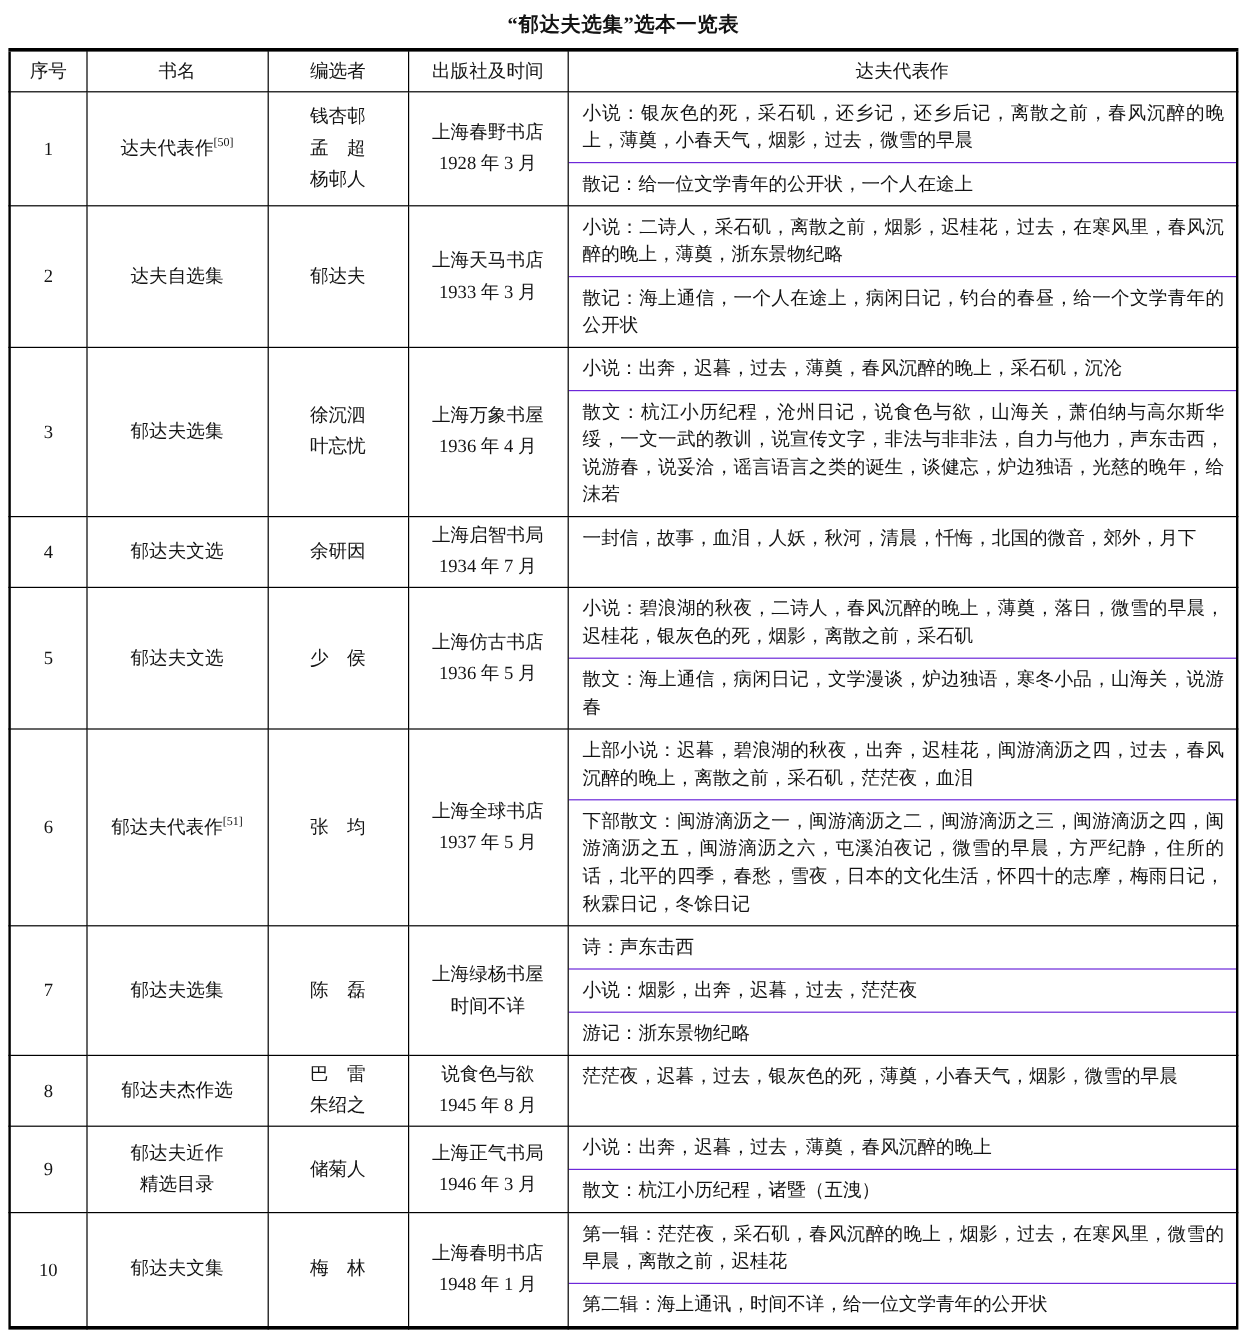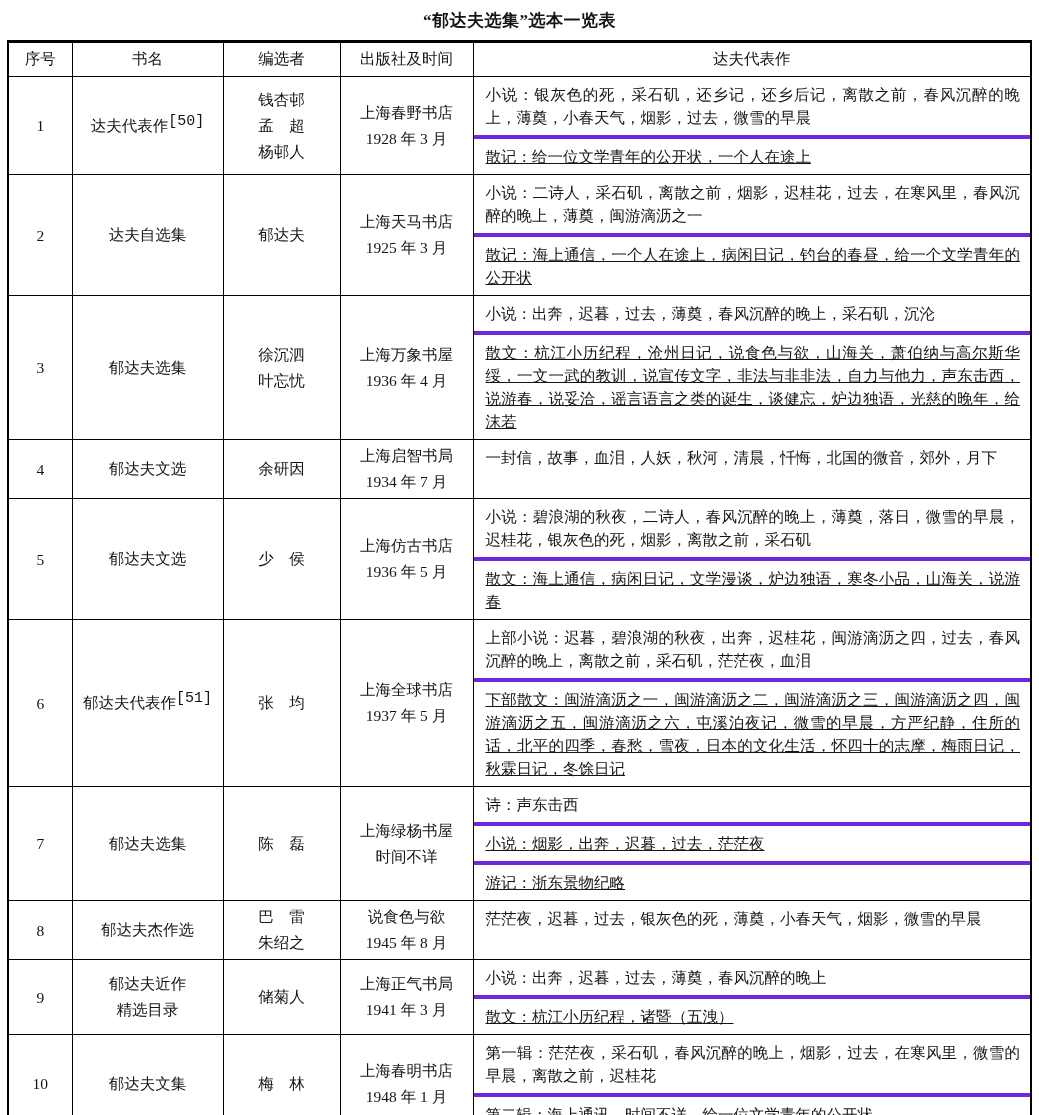--- a/index.html
+++ b/index.html
@@ -56,30 +56,28 @@
     padding: 0;
     text-align: left;
     vertical-align: top;
   }
   .entry {
     padding: 6px 10px 6px 12px;
     line-height: 23px;
     text-align: justify;
   }
   .entry + .entry {
-    border-top: 4px solid #6d28d9;
-    text-decoration: underline;
+    border-top: 1px solid #6d28d9;
   }
   .line { line-height: 26px; }
   sup.fn {
-    font-size: 15px;
+    font-size: 10px;
     line-height: 0;
     letter-spacing: 0;
     vertical-align: super;
-    font-family: Liberation Mono, monospace;
   }
 </style>
 </head>
 <body>
 
 <div class="page">
   <h1 class="title">“郁达夫选集”选本一览表</h1>
 
   <table class="tbl">
     <colgroup>
@@ -121,24 +119,24 @@
         <tr>
           <td class="c-no">2</td>
           <td class="c-book">
             <div class="line"><span>达夫自选集</span></div>
           </td>
           <td class="c-editor">
             <div class="line">郁达夫</div>
           </td>
           <td class="c-pub">
             <div class="line">上海天马书店</div>
-            <div class="line">1925 年 3 月</div>
-          </td>
-          <td class="c-entries">
-            <div class="entry">小说：二诗人，采石矶，离散之前，烟影，迟桂花，过去，在寒风里，春风沉醉的晚上，薄奠，闽游滴沥之一</div>
+            <div class="line">1933 年 3 月</div>
+          </td>
+          <td class="c-entries">
+            <div class="entry">小说：二诗人，采石矶，离散之前，烟影，迟桂花，过去，在寒风里，春风沉醉的晚上，薄奠，浙东景物纪略</div>
             <div class="entry">散记：海上通信，一个人在途上，病闲日记，钓台的春昼，给一个文学青年的公开状</div>
           </td>
         </tr>
         <tr>
           <td class="c-no">3</td>
           <td class="c-book">
             <div class="line"><span>郁达夫选集</span></div>
           </td>
           <td class="c-editor">
             <div class="line">徐沉泗</div>
@@ -242,21 +240,21 @@
           <td class="c-no">9</td>
           <td class="c-book">
             <div class="line"><span>郁达夫近作</span></div>
             <div class="line"><span>精选目录</span></div>
           </td>
           <td class="c-editor">
             <div class="line">储菊人</div>
           </td>
           <td class="c-pub">
             <div class="line">上海正气书局</div>
-            <div class="line">1941 年 3 月</div>
+            <div class="line">1946 年 3 月</div>
           </td>
           <td class="c-entries">
             <div class="entry">小说：出奔，迟暮，过去，薄奠，春风沉醉的晚上</div>
             <div class="entry">散文：杭江小历纪程，诸暨（五洩）</div>
           </td>
         </tr>
         <tr>
           <td class="c-no">10</td>
           <td class="c-book">
             <div class="line"><span>郁达夫文集</span></div>

